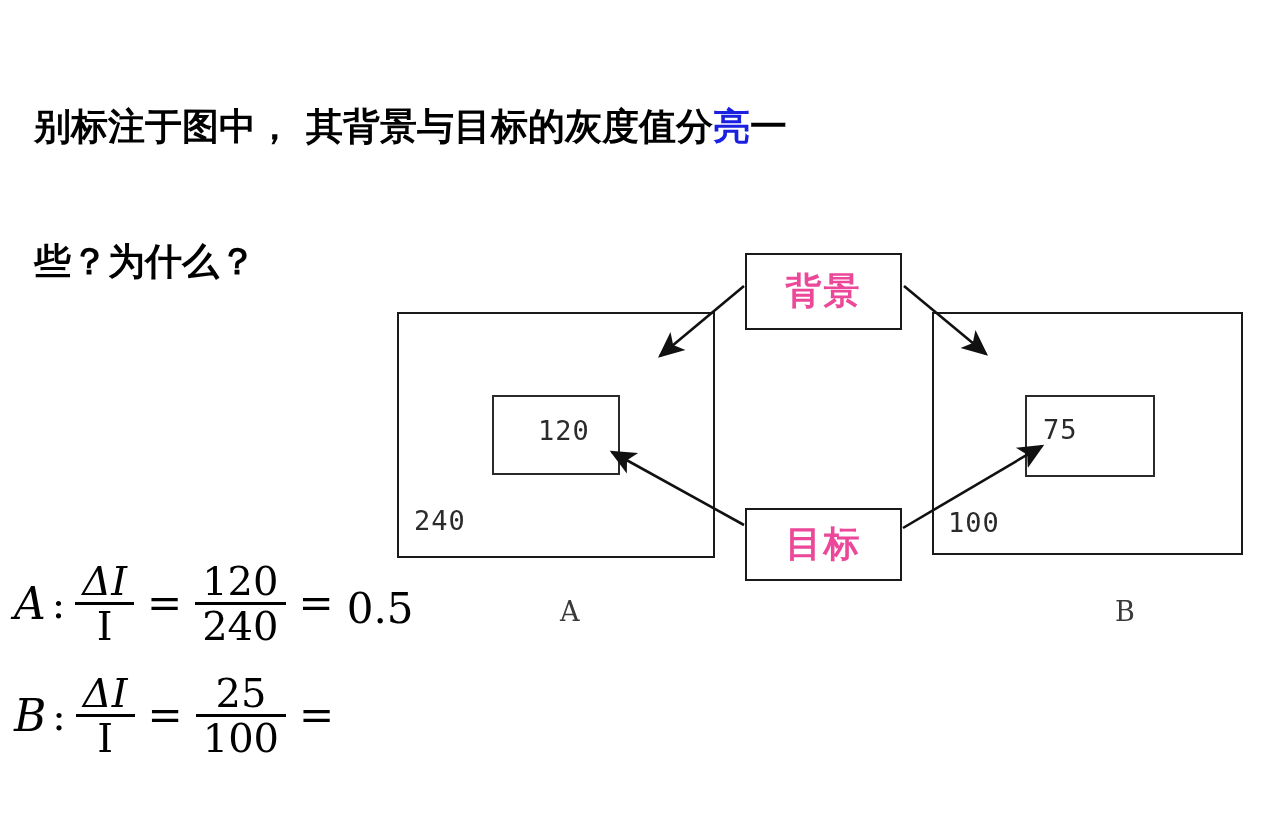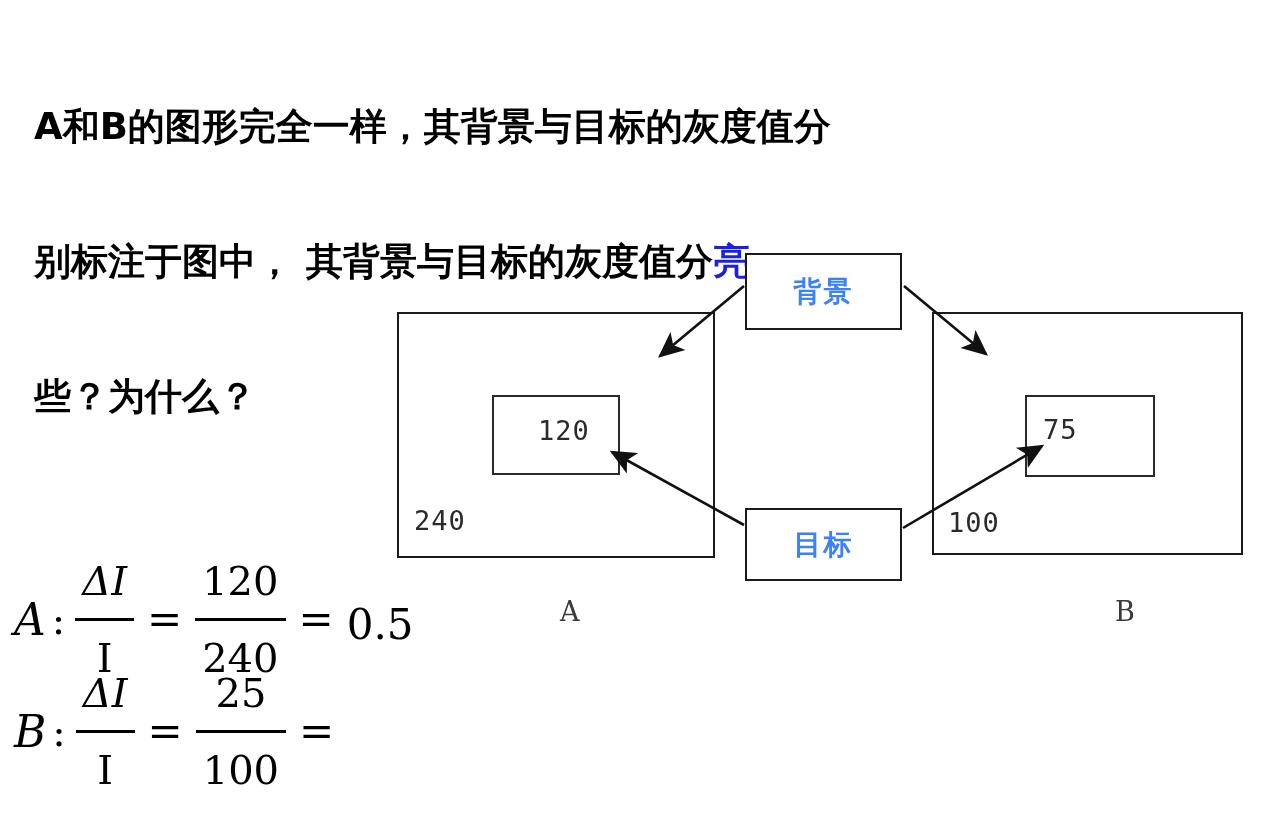--- a/index.html
+++ b/index.html
@@ -41,23 +41,23 @@
     background:#ffffff;
     box-sizing:border-box;
   }
   .centerbox{
     position:absolute;
     border:2px solid #1a1a1a;
     background:#ffffff;
     box-sizing:border-box;
     display:flex;align-items:center;justify-content:center;
     font-family:"DejaVu Sans","Liberation Sans",sans-serif;
-    font-size:28px;
+    font-size:36px;
     font-weight:bold;
-    color:#3b82f6;
+    color:#ec4899;
     letter-spacing:2px;
   }
   .numlabel{
     position:absolute;
     font-family:"DejaVu Sans Mono","Liberation Mono",monospace;
     font-size:27px;
     color:#2b2b2b;
     letter-spacing:1px;
     white-space:nowrap;
   }
@@ -93,40 +93,38 @@
   .fml-res{
     font-size:42px;
     margin-top:9px;
   }
   .frac{
     display:inline-flex;
     flex-direction:column;
     align-items:center;
     justify-content:center;
     line-height:1;
-    gap:16px;
   }
   .frac .num,.frac .den{
     font-size:40px;
     padding:1px 7px;
     text-align:center;
   }
   .frac .num{font-style:italic;}
   .frac.plain .num,.frac.plain .den{font-style:normal;}
   .frac .bar{
     width:100%;
     height:3px;
     background:#000;
   }
 </style>
 </head>
 <body>
 
 <div id="question">
-  <div>A和B的图形完全一样，其背景与目标的灰度值分</div>
   <div><span>别标注于图中， 其背景与目标的灰度值分</span><span class="hl">亮</span><span>一</span></div>
   <div>些？为什么？</div>
 </div>
 
 <div id="diagram-root">
 
   <div class="panel" style="left:397px;top:312px;width:318px;height:246px;"></div>
 
   <div class="innerbox" style="left:492px;top:395px;width:128px;height:80px;"></div>
   <div class="numlabel" style="left:538px;top:415px;">120</div>

